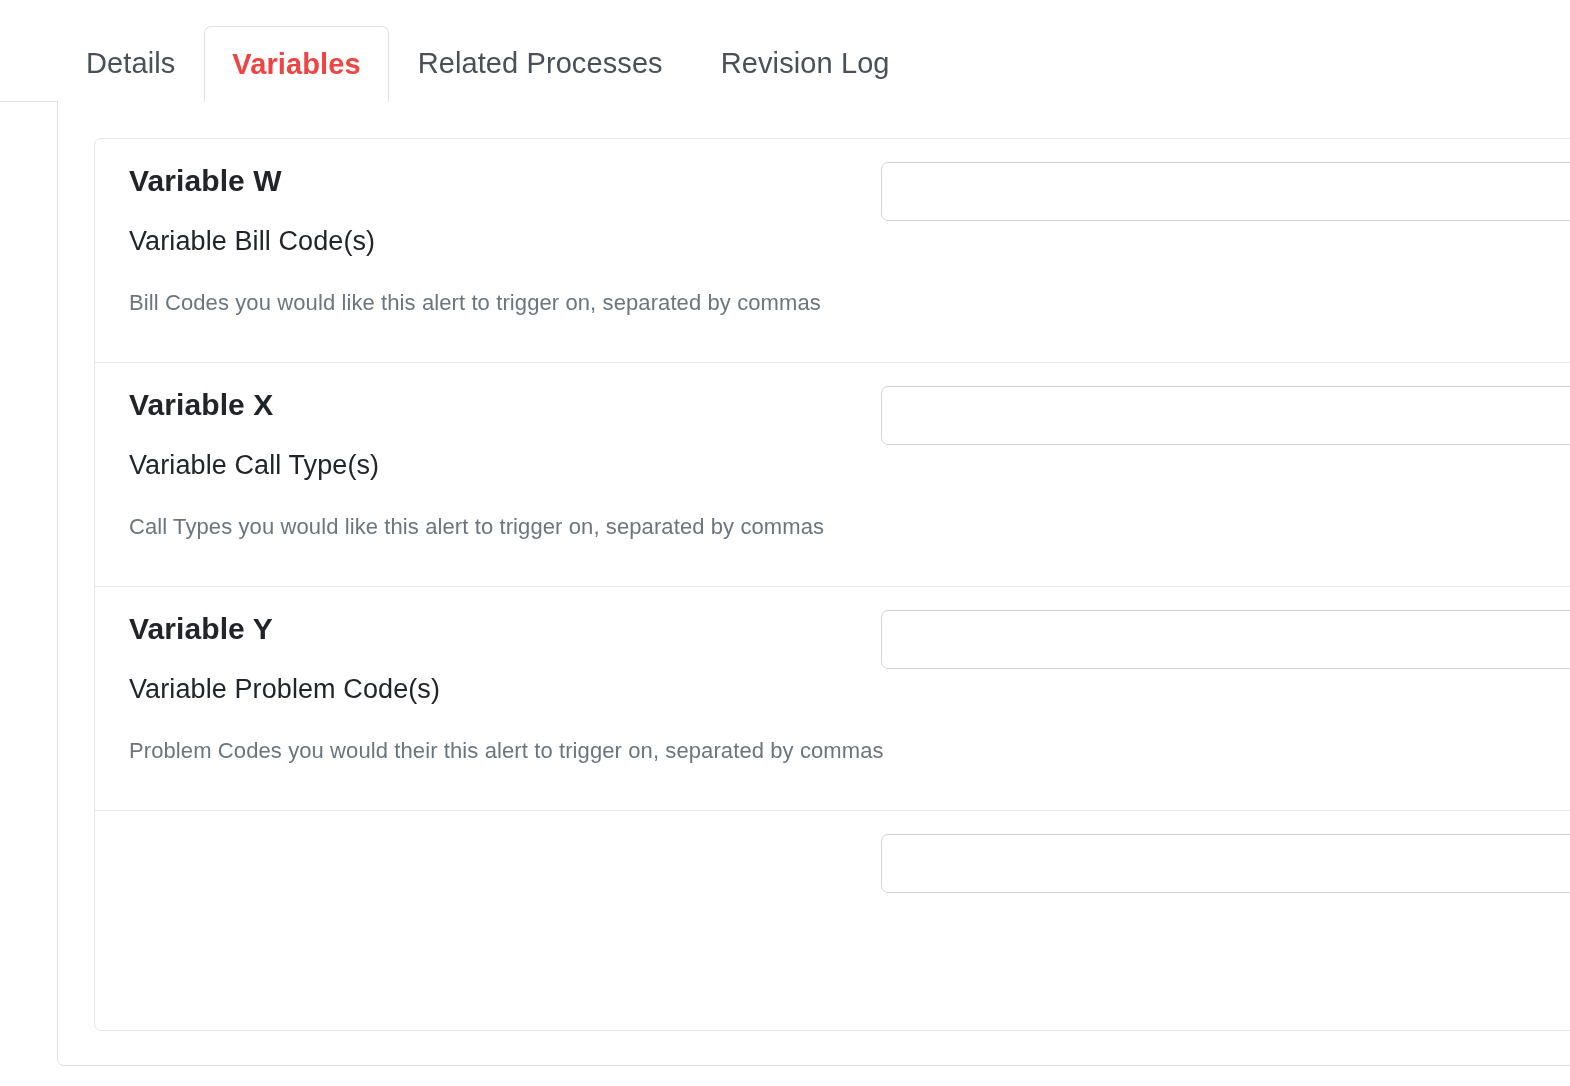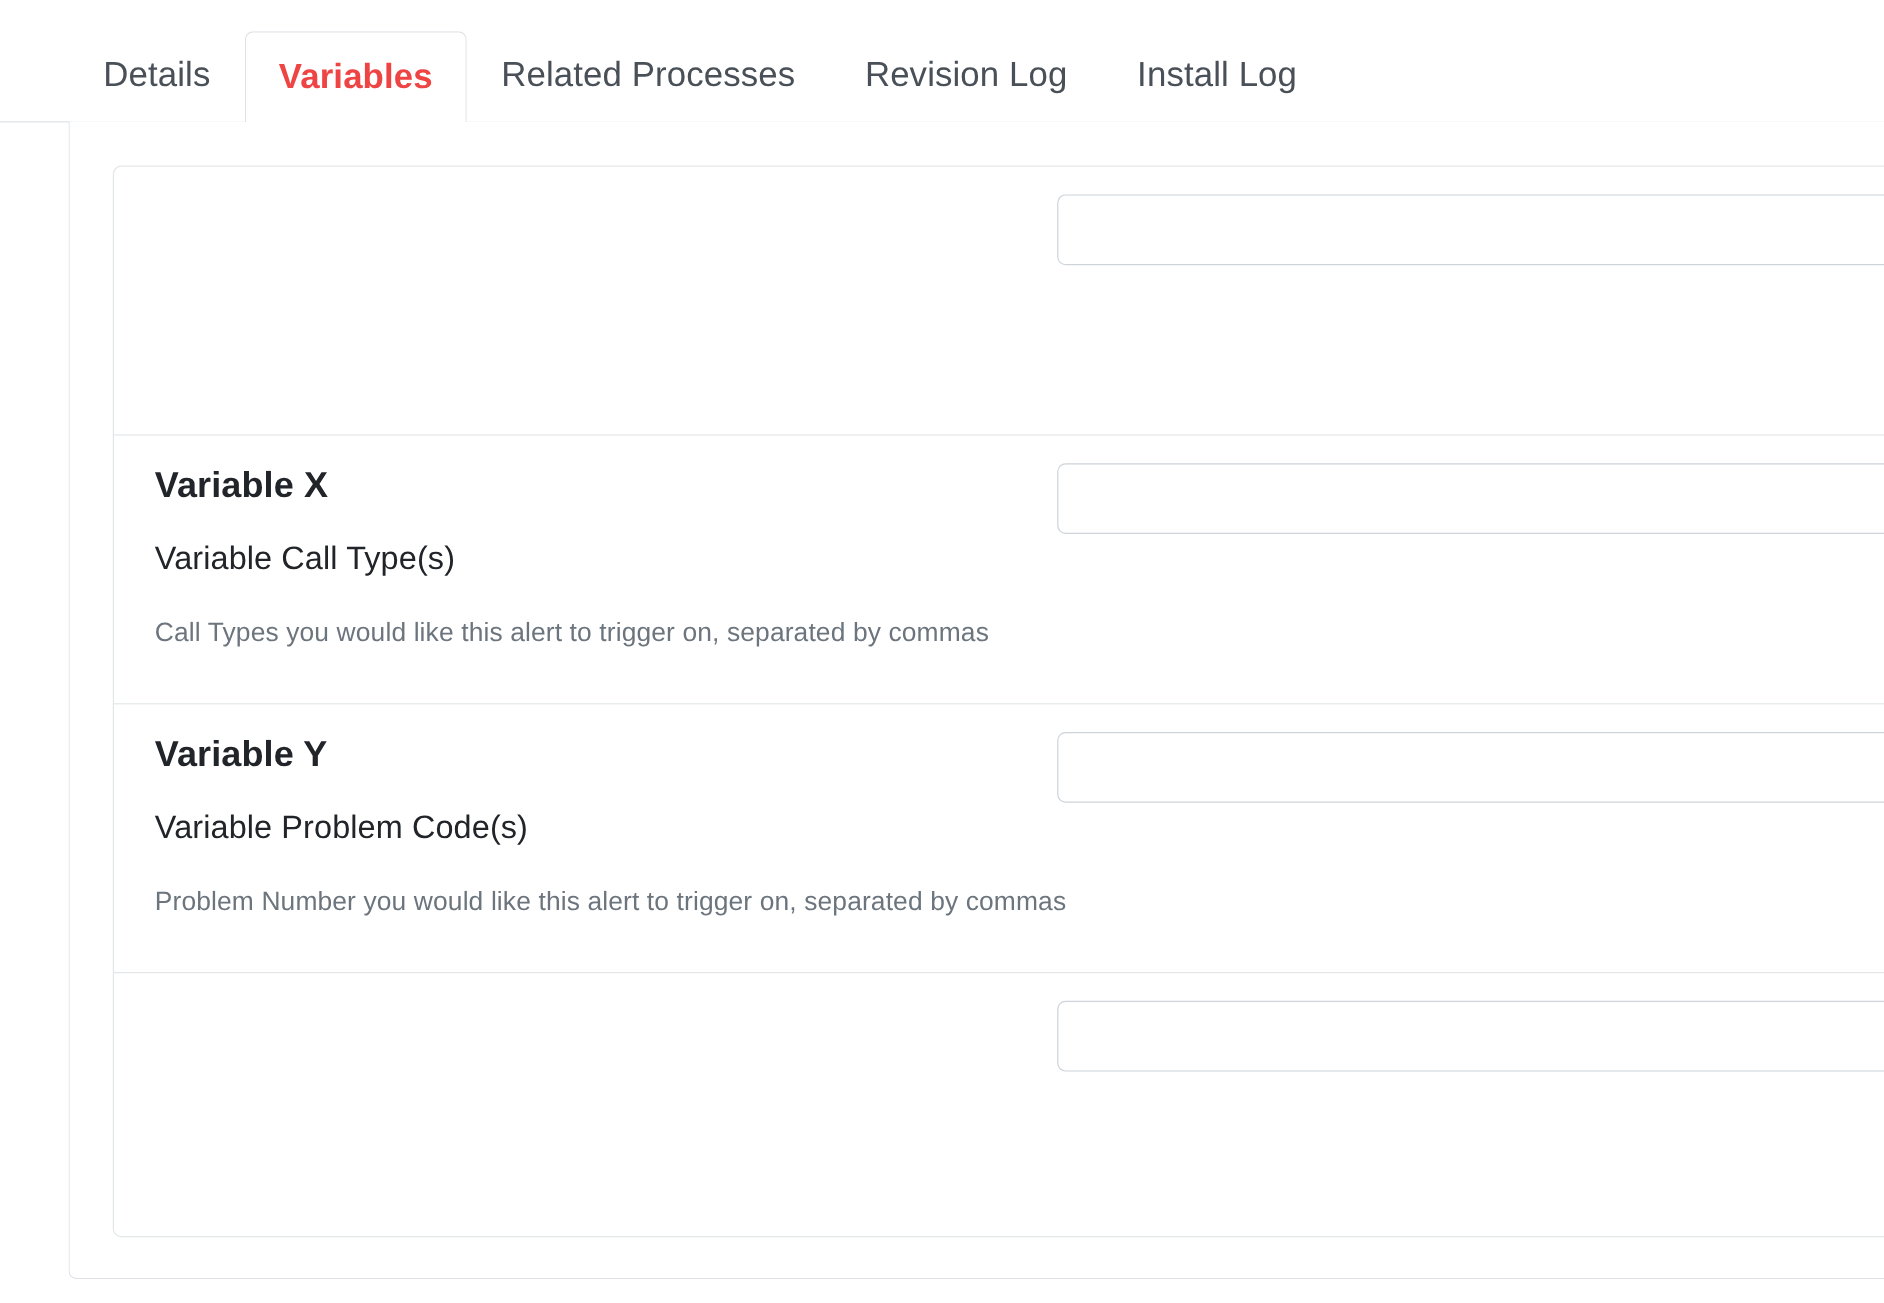--- a/index.html
+++ b/index.html
@@ -182,47 +182,49 @@
       </div>
       <div class="tab active">
         <span>Variables</span>
       </div>
       <div class="tab">
         <span>Related Processes</span>
       </div>
       <div class="tab">
         <span>Revision Log</span>
       </div>
-      <div class="tab">
-        <span>Install Log</span>
-      </div>
     </div>
   </div>
 
   <div class="content-card">
     <div class="variables-panel">
 
       <div class="var-row">
+        <div class="var-left">
+          <div class="var-title">Variable W</div>
+          <div class="var-label">Variable Bill Code(s)</div>
+          <div class="var-help">Bill Codes you would like this alert to trigger on, separated by commas</div>
+        </div>
         <input class="var-input" type="text" placeholder="" style="">
       </div>
 
       <div class="var-row">
         <div class="var-left">
           <div class="var-title">Variable X</div>
           <div class="var-label">Variable Call Type(s)</div>
           <div class="var-help">Call Types you would like this alert to trigger on, separated by commas</div>
         </div>
         <input class="var-input" type="text" placeholder="" style="">
       </div>
 
       <div class="var-row">
         <div class="var-left">
           <div class="var-title">Variable Y</div>
           <div class="var-label">Variable Problem Code(s)</div>
-          <div class="var-help">Problem Number you would like this alert to trigger on, separated by commas</div>
+          <div class="var-help">Problem Codes you would their this alert to trigger on, separated by commas</div>
         </div>
         <input class="var-input" type="text" placeholder="" style="">
       </div>
 
       <div class="var-row">
         <input class="var-input" type="text" placeholder="" style="">
       </div>
 
     </div>
   </div>

